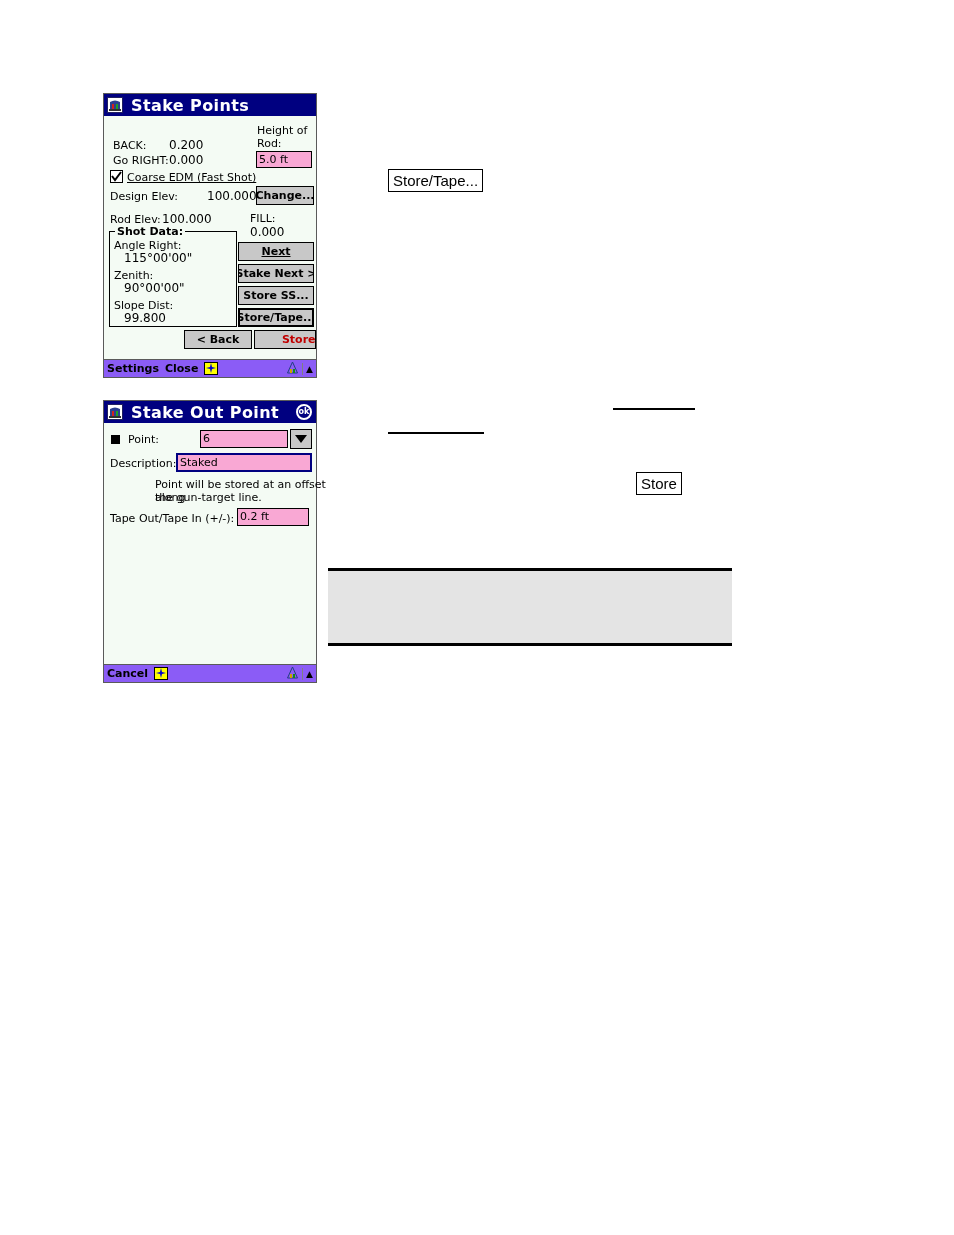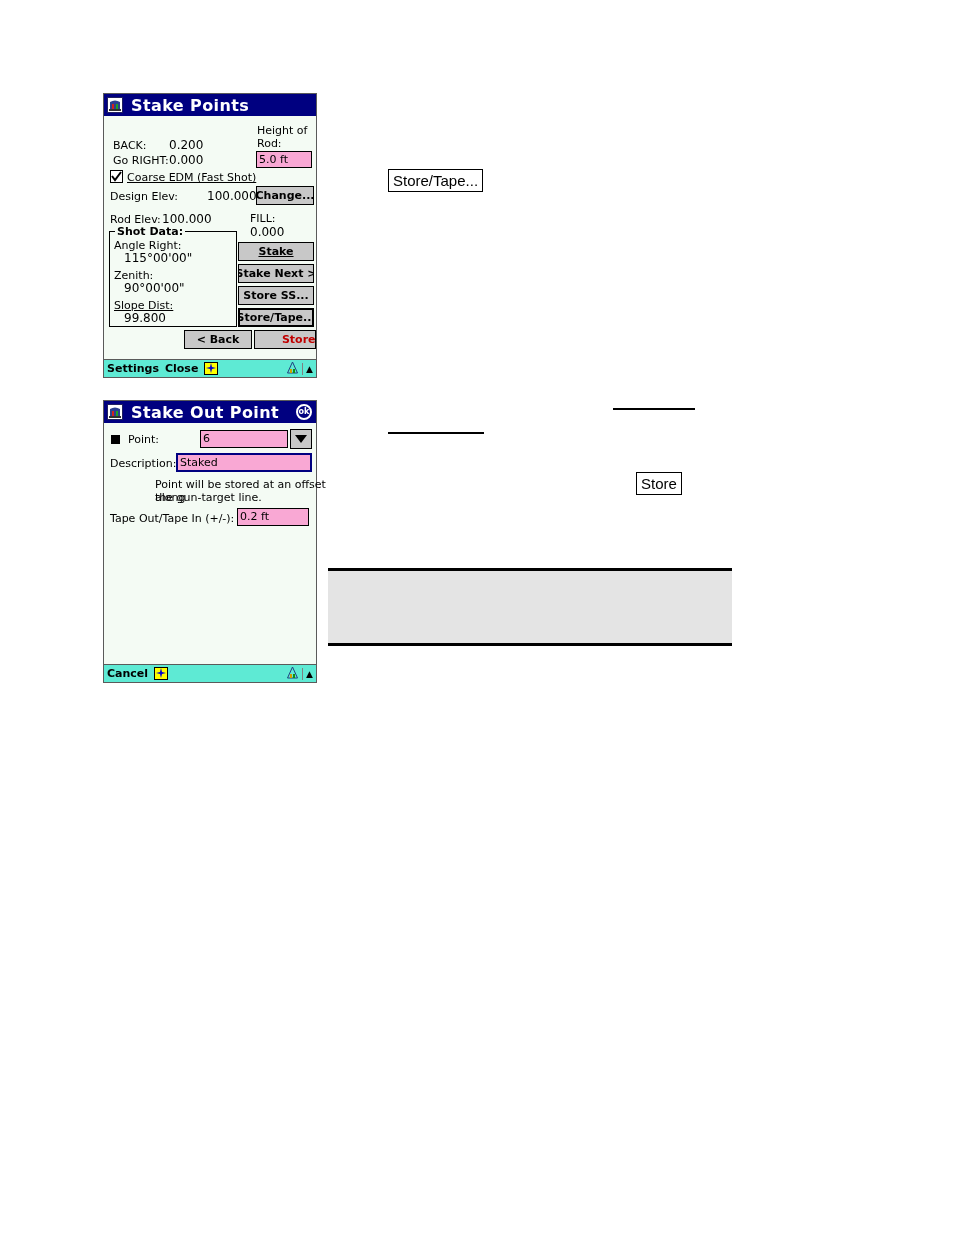--- a/index.html
+++ b/index.html
@@ -74,21 +74,21 @@
 
   .ppc-body {
     position: relative;
     background: #f4fbf4;
   }
 
   .ppc-statusbar {
     position: absolute;
     left: 0; right: 0; bottom: 0;
     height: 18px;
-    background: #5eead4;
+    background: #8b5cf6;
     border-top: 1px solid #5a5a5a;
     display: flex;
     align-items: center;
     padding: 0 3px;
     box-sizing: border-box;
     font-size: 11px;
     font-weight: bold;
     font-family: "DejaVu Sans", sans-serif;
   }
   .sb-label { margin-right: 6px; }
@@ -274,25 +274,25 @@
     <span class="lbl" style="left:146px; top:96px;">FILL:</span>
     <span class="val" style="left:146px; top:109px;">0.000</span>
 
     <div class="grp" style="left:5px; top:115px; width:128px; height:96px;">
       <span class="grp-title">Shot Data:</span>
     </div>
     <span class="lbl" style="left:10px; top:123px;">Angle Right:</span>
     <span class="val" style="left:20px; top:135px;">115°00'00"</span>
     <span class="lbl" style="left:10px; top:153px;">Zenith:</span>
     <span class="val" style="left:20px; top:165px;">90°00'00"</span>
-    <span class="lbl" style="left:10px; top:183px;text-decoration:underline;">Slope Dist:</span>
+    <span class="lbl" style="left:10px; top:183px;">Slope Dist:</span>
     <span class="val" style="left:20px; top:195px;">99.800</span>
 
     <span class="btn" style="left:134px; top:126px; width:76px; height:19px;">
-        <u>Stake</u>
+        <u>Next</u>
       </span>
     <span class="btn" style="left:134px; top:148px; width:76px; height:19px;">Stake Next &gt;</span>
     <span class="btn" style="left:134px; top:170px; width:76px; height:19px;">Store SS...</span>
     <span class="btn default" style="left:134px; top:192px; width:76px; height:19px;">Store/Tape...</span>
 
     <span class="btn" style="left:80px; top:214px; width:68px; height:19px;">&lt; Back</span>
     <span class="btn redtext" style="left:150px; top:214px; width:62px; height:19px;padding-left:40px;">Store...</span>
 
     <div class="ppc-statusbar">
       <span class="sb-label">Settings</span>

